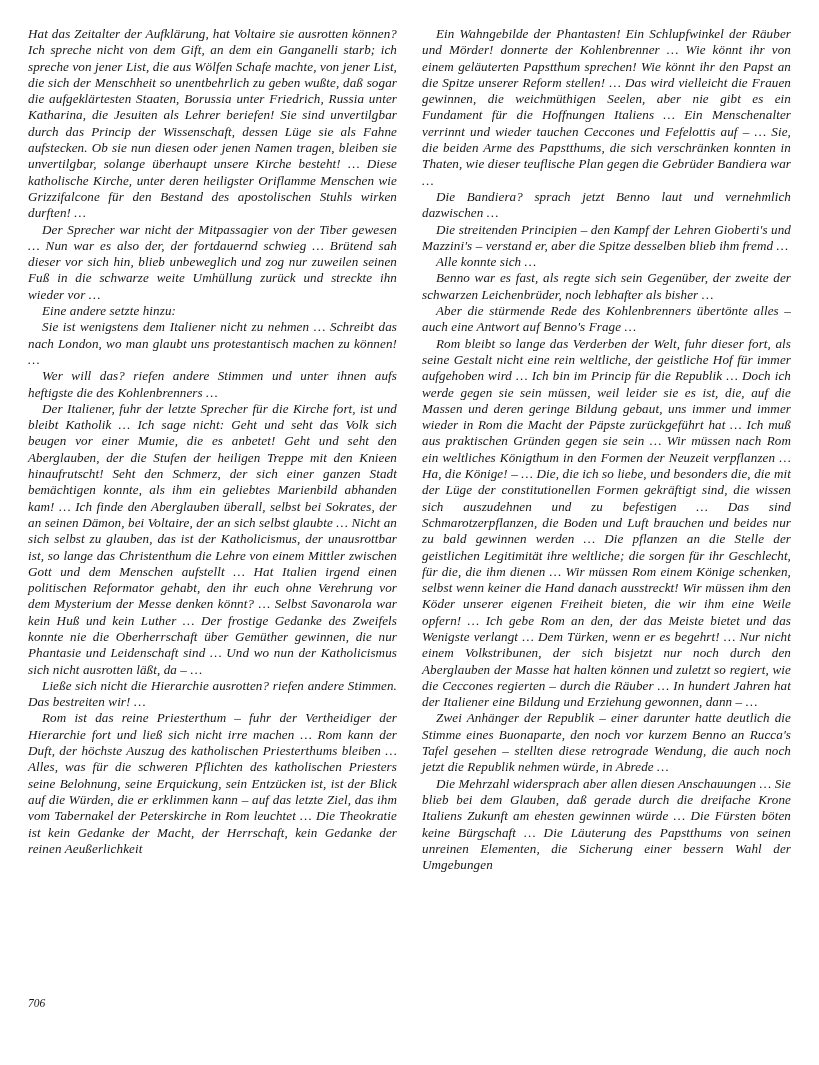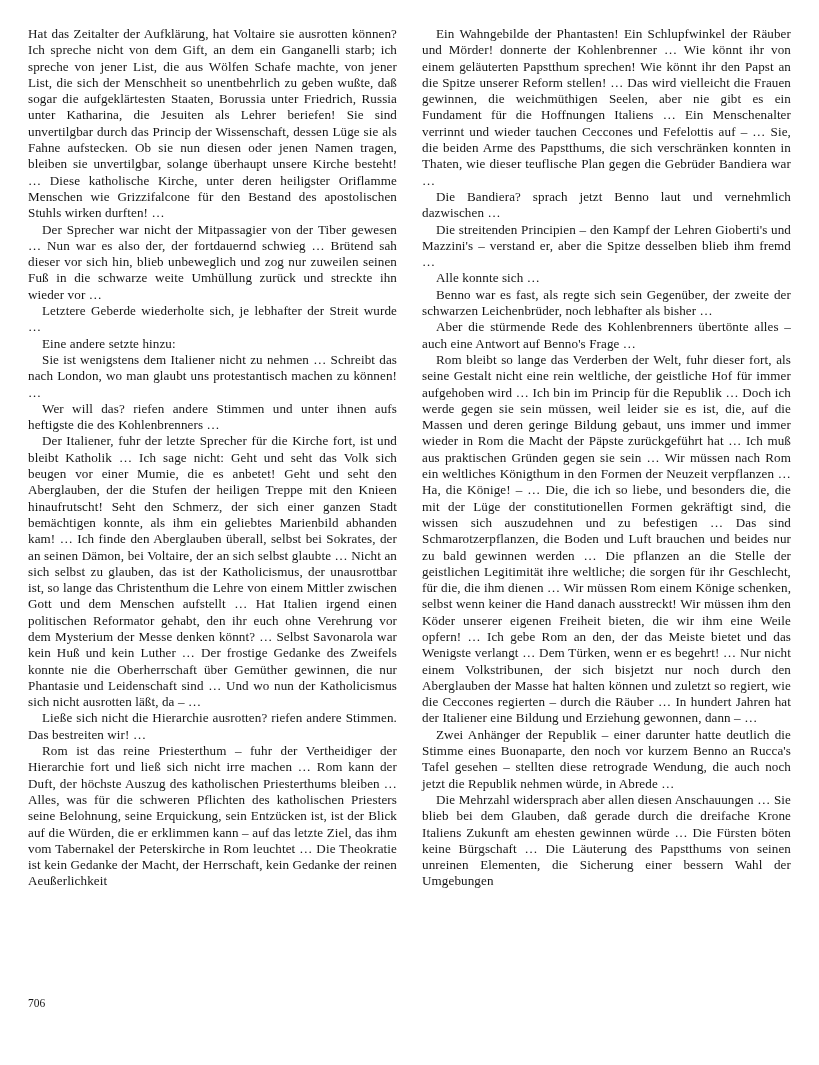--- a/index.html
+++ b/index.html
@@ -10,20 +10,21 @@
   .page {
     position: relative;
     width: 819px;
     height: 1065px;
     background: #ffffff;
     box-sizing: border-box;
     padding: 26px 28px 0 28px;
     font-family: "Liberation Serif", "DejaVu Serif", serif;
     color: #151515;
     overflow: hidden;
+    font-style: italic;
   }
   .columns {
     display: flex;
     gap: 25px;
   }
   .column {
     width: 369px;
     flex: 0 0 369px;
   }
   p.para {
@@ -46,21 +47,20 @@
   }
 </style>
 </head>
 <body>
 
 <div class="page">
   <div class="columns">
     <div class="column" id="col-left">
         <p class="para">Hat das Zeitalter der Aufklärung, hat Voltaire sie ausrotten können? Ich spreche nicht von dem Gift, an dem ein Ganganelli starb; ich spreche von jener List, die aus Wölfen Schafe machte, von jener List, die sich der Menschheit so unentbehrlich zu geben wußte, daß sogar die aufgeklärtesten Staaten, Borussia unter Friedrich, Russia unter Katharina, die Jesuiten als Lehrer beriefen! Sie sind unvertilgbar durch das Princip der Wissenschaft, dessen Lüge sie als Fahne aufstecken. Ob sie nun diesen oder jenen Namen tragen, bleiben sie unvertilgbar, solange überhaupt unsere Kirche besteht! … Diese katholische Kirche, unter deren heiligster Oriflamme Menschen wie Grizzifalcone für den Bestand des apostolischen Stuhls wirken durften! …</p>
         <p class="para indent">Der Sprecher war nicht der Mitpassagier von der Tiber gewesen … Nun war es also der, der fortdauernd schwieg … Brütend sah dieser vor sich hin, blieb unbeweglich und zog nur zuweilen seinen Fuß in die schwarze weite Umhüllung zurück und streckte ihn wieder vor …</p>
-        <p class="para indent">Letztere Geberde wiederholte sich, je lebhafter der Streit wurde …</p>
         <p class="para indent">Eine andere setzte hinzu:</p>
         <p class="para indent">Sie ist wenigstens dem Italiener nicht zu nehmen … Schreibt das nach London, wo man glaubt uns protestantisch machen zu können! …</p>
         <p class="para indent">Wer will das? riefen andere Stimmen und unter ihnen aufs heftigste die des Kohlenbrenners …</p>
         <p class="para indent">Der Italiener, fuhr der letzte Sprecher für die Kirche fort, ist und bleibt Katholik … Ich sage nicht: Geht und seht das Volk sich beugen vor einer Mumie, die es anbetet! Geht und seht den Aberglauben, der die Stufen der heiligen Treppe mit den Knieen hinaufrutscht! Seht den Schmerz, der sich einer ganzen Stadt bemächtigen konnte, als ihm ein geliebtes Marienbild abhanden kam! … Ich finde den Aberglauben überall, selbst bei Sokrates, der an seinen Dämon, bei Voltaire, der an sich selbst glaubte … Nicht an sich selbst zu glauben, das ist der Katholicismus, der unausrottbar ist, so lange das Christenthum die Lehre von einem Mittler zwischen Gott und dem Menschen aufstellt … Hat Italien irgend einen politischen Reformator gehabt, den ihr euch ohne Verehrung vor dem Mysterium der Messe denken könnt? … Selbst Savonarola war kein Huß und kein Luther … Der frostige Gedanke des Zweifels konnte nie die Oberherrschaft über Gemüther gewinnen, die nur Phantasie und Leidenschaft sind … Und wo nun der Katholicismus sich nicht ausrotten läßt, da – …</p>
         <p class="para indent">Ließe sich nicht die Hierarchie ausrotten? riefen andere Stimmen. Das bestreiten wir! …</p>
         <p class="para indent">Rom ist das reine Priesterthum – fuhr der Vertheidiger der Hierarchie fort und ließ sich nicht irre machen … Rom kann der Duft, der höchste Auszug des katholischen Priesterthums bleiben … Alles, was für die schweren Pflichten des katholischen Priesters seine Belohnung, seine Erquickung, sein Entzücken ist, ist der Blick auf die Würden, die er erklimmen kann – auf das letzte Ziel, das ihm vom Tabernakel der Peterskirche in Rom leuchtet … Die Theokratie ist kein Gedanke der Macht, der Herrschaft, kein Gedanke der reinen Aeußerlichkeit</p>
       </div>
     <div class="column" id="col-right">
         <p class="para indent">Ein Wahngebilde der Phantasten! Ein Schlupfwinkel der Räuber und Mörder! donnerte der Kohlenbrenner … Wie könnt ihr von einem geläuterten Papstthum sprechen! Wie könnt ihr den Papst an die Spitze unserer Reform stellen! … Das wird vielleicht die Frauen gewinnen, die weichmüthigen Seelen, aber nie gibt es ein Fundament für die Hoffnungen Italiens … Ein Menschenalter verrinnt und wieder tauchen Ceccones und Fefelottis auf – … Sie, die beiden Arme des Papstthums, die sich verschränken konnten in Thaten, wie dieser teuflische Plan gegen die Gebrüder Bandiera war …</p>
         <p class="para indent">Die Bandiera? sprach jetzt Benno laut und vernehmlich dazwischen …</p>

